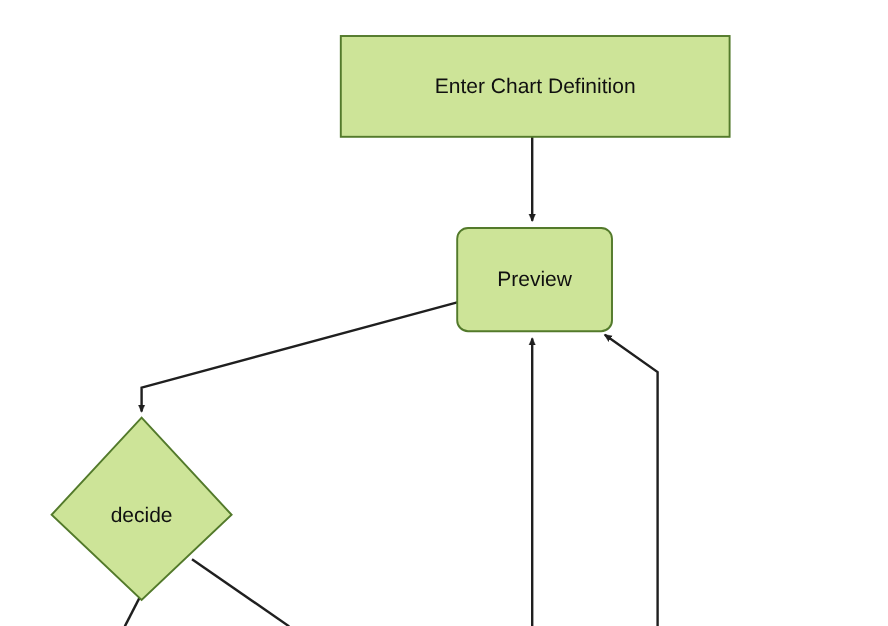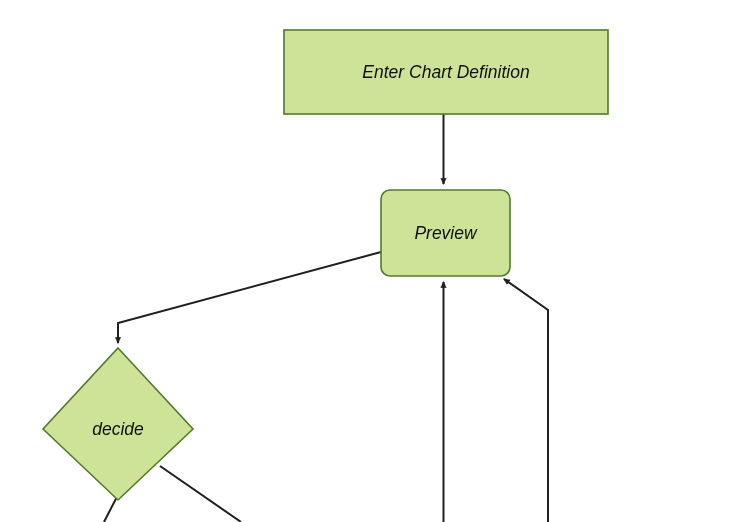--- a/index.html
+++ b/index.html
@@ -11,21 +11,20 @@
     height: 522px;
     background: #ffffff;
     font-family: "Liberation Sans", sans-serif;
     overflow: hidden;
   }
   #flowchart-canvas {
     position: relative;
     width: 740px;
     height: 522px;
     background: #ffffff;
-    font-style: italic;
   }
   #flowchart-svg {
     position: absolute;
     top: 0;
     left: 0;
     width: 740px;
     height: 522px;
   }
   .node-shape {
     stroke-width: 1.6px;

